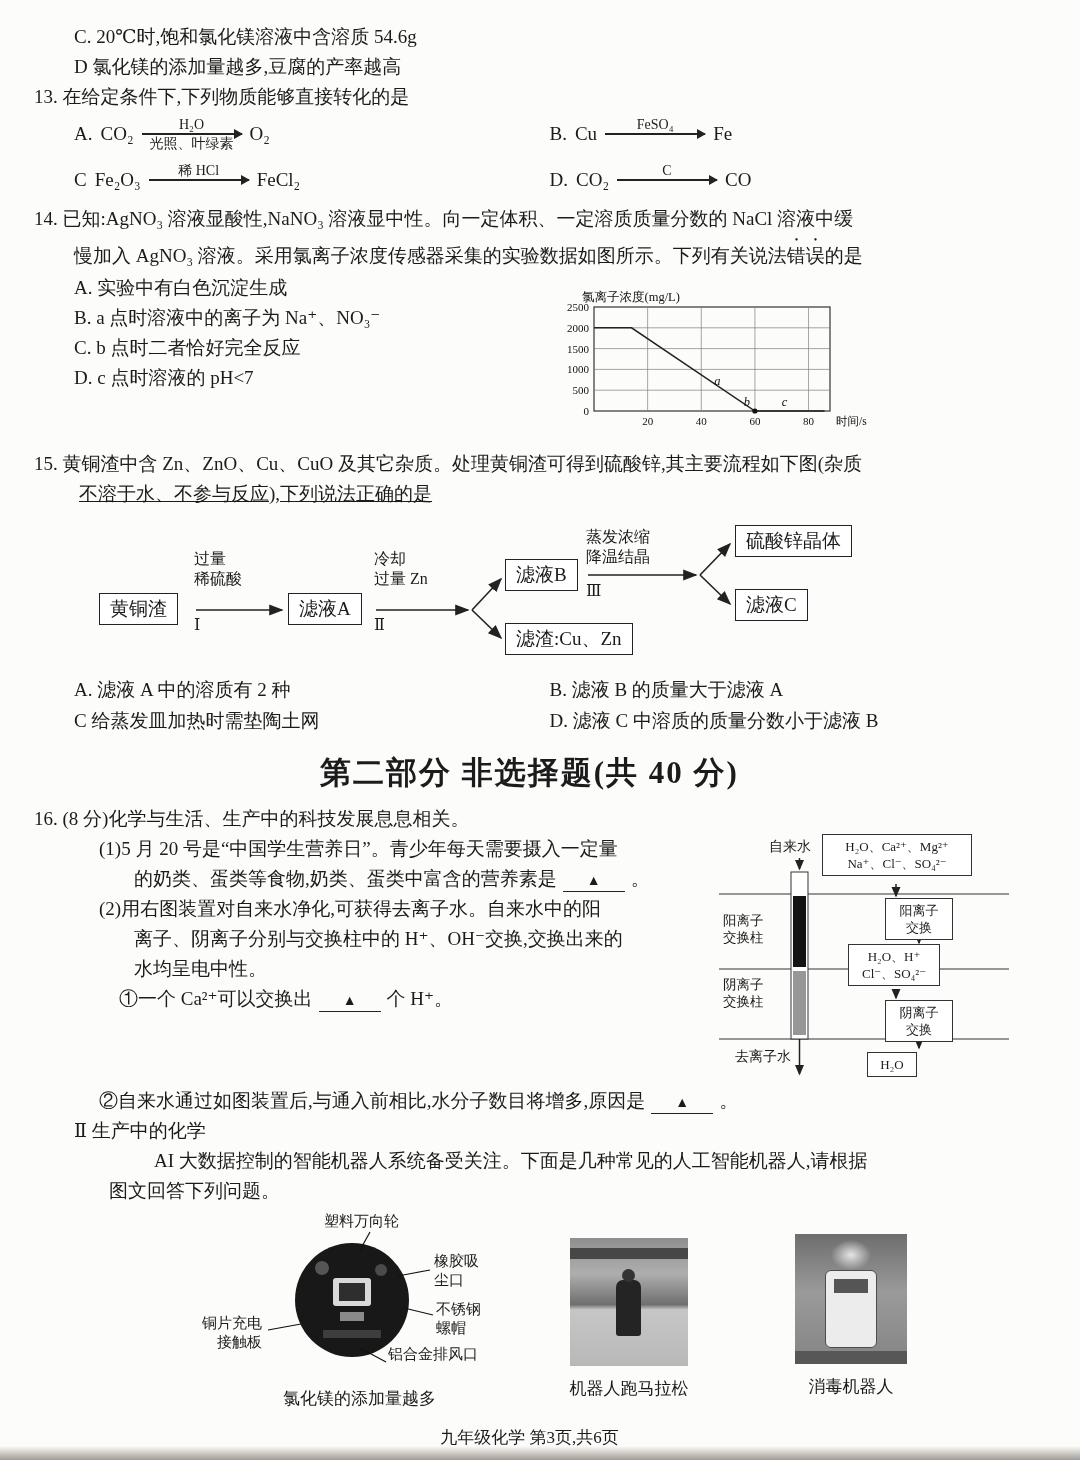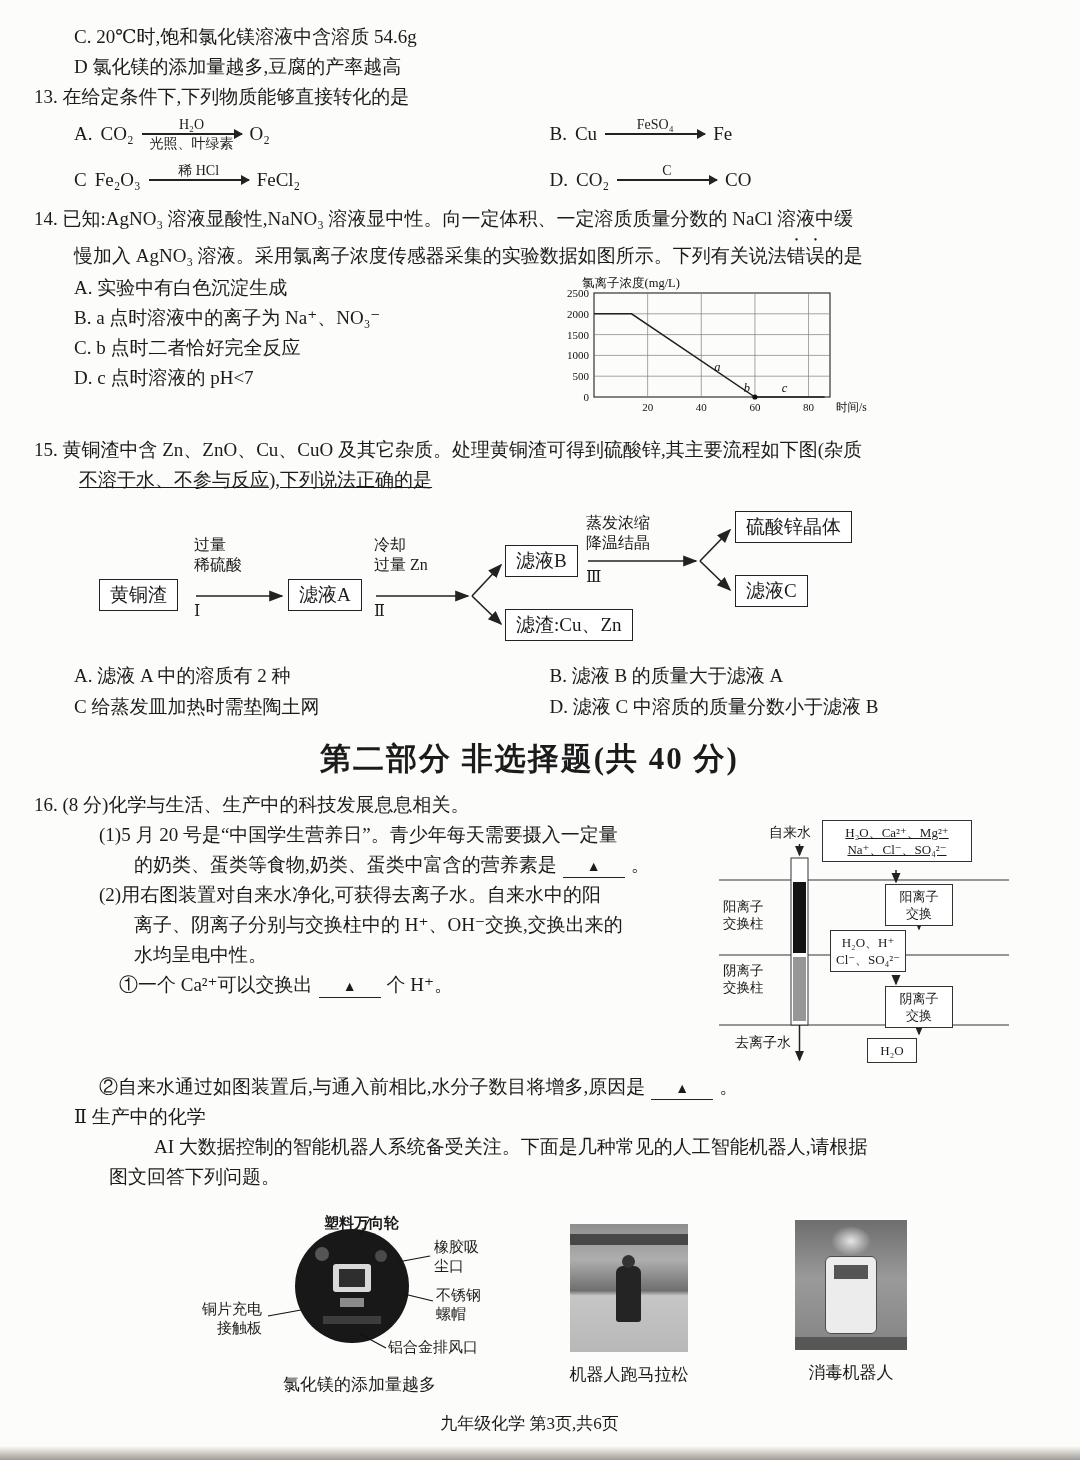--- a/index.html
+++ b/index.html
@@ -22,21 +22,21 @@
   .q13-grid{display:grid;grid-template-columns:1fr 1fr;padding-left:40px;row-gap:10px;margin:4px 0 6px 0;}
   .rxn{display:flex;align-items:center;gap:8px;font-size:19px;}
   .rxn-arrow{display:inline-flex;flex-direction:column;align-items:center;min-width:100px;}
   .rxn-above,.rxn-below{font-size:14px;line-height:17px;min-height:17px;white-space:nowrap;}
   .rxn-line{position:relative;display:block;height:2px;background:#222;width:100%;}
   .rxn-line::after{content:"";position:absolute;right:-1px;top:-4px;
         border-left:9px solid #222;border-top:5px solid transparent;border-bottom:5px solid transparent;}
   
   .q14-body{display:flex;align-items:flex-start;margin:2px 0 4px 0;}
   .q14-options{width:470px;}
-  .q14-chart{margin-left:40px;margin-top:2px;}
+  .q14-chart{margin-left:40px;margin-top:16px;}
   
   .flow{position:relative;width:950px;height:158px;margin:4px 0 4px 10px;font-size:19px;}
   .flow svg{position:absolute;left:0;top:0;}
   .fbox{position:absolute;border:1.6px solid #222;background:#fff;padding:2px 10px;
         white-space:nowrap;line-height:26px;}
   .flabel{position:absolute;font-size:16px;line-height:20px;}
   .q15-grid{display:grid;grid-template-columns:1fr 1fr;padding-left:40px;row-gap:1px;margin-top:4px;}
   
   .sec-title{text-align:center;font-size:31px;font-weight:bold;letter-spacing:2px;margin:16px 0 10px 0;}
   
@@ -242,37 +242,37 @@
         <rect x="74" y="62" width="13" height="71" fill="#141414"></rect>
         <rect x="74" y="137" width="13" height="64" fill="#979797"></rect>
         <line x1="80.5" y1="24" x2="80.5" y2="35" stroke="#222" stroke-width="1.5" marker-end="url(#arr2)"></line>
         <line x1="80.5" y1="205" x2="80.5" y2="240" stroke="#222" stroke-width="1.5" marker-end="url(#arr2)"></line>
         <line x1="177" y1="50" x2="177" y2="62" stroke="#222" stroke-width="1.5" marker-end="url(#arr2)"></line>
         <line x1="200" y1="102" x2="200" y2="109" stroke="#222" stroke-width="1.5" marker-end="url(#arr2)"></line>
         <line x1="177" y1="158" x2="177" y2="164" stroke="#222" stroke-width="1.5" marker-end="url(#arr2)"></line>
         <line x1="200" y1="204" x2="200" y2="214" stroke="#222" stroke-width="1.5" marker-end="url(#arr2)"></line>
       </svg>
       <div class="ion-free" style="left:50px;top:4px;">自来水</div>
-      <div class="ibox" style="left:103px;top:0;width:150px;text-decoration:underline;">
+      <div class="ibox" style="left:103px;top:0;width:150px;">
         <div>H₂O、Ca²⁺、Mg²⁺</div>
         <div>Na⁺、Cl⁻、SO₄²⁻</div>
       </div>
       <div class="ion-side" style="left:4px;top:78px;">
         <div>阳离子</div>
         <div>交换柱</div>
       </div>
       <div class="ion-side" style="left:4px;top:142px;">
         <div>阴离子</div>
         <div>交换柱</div>
       </div>
       <div class="ibox" style="left:166px;top:64px;width:68px;">
         <div>阳离子</div>
         <div>交换</div>
       </div>
-      <div class="ibox" style="left:111px;top:110px;width:76px;">
+      <div class="ibox" style="left:129px;top:110px;width:92px;">
         <div>H₂O、H⁺</div>
         <div>Cl⁻、SO₄²⁻</div>
       </div>
       <div class="ibox" style="left:166px;top:166px;width:68px;">
         <div>阴离子</div>
         <div>交换</div>
       </div>
       <div class="ion-free" style="left:16px;top:214px;">去离子水</div>
       <div class="ibox" style="left:148px;top:218px;width:50px;">H₂O</div>
     </div>
@@ -294,30 +294,30 @@
           <rect x="138" y="100" width="24" height="9" fill="#8a8a8a"></rect>
           <circle cx="120" cy="56" r="7" fill="#555"></circle>
           <circle cx="179" cy="58" r="6" fill="#4a4a4a"></circle>
           <rect x="121" y="118" width="58" height="8" fill="#3d3d3d"></rect>
           <line x1="168" y1="20" x2="158" y2="38" stroke="#111" stroke-width="1.2"></line>
           <line x1="228" y1="58" x2="196" y2="64" stroke="#111" stroke-width="1.2"></line>
           <line x1="231" y1="103" x2="202" y2="96" stroke="#111" stroke-width="1.2"></line>
           <line x1="184" y1="150" x2="158" y2="136" stroke="#111" stroke-width="1.2"></line>
           <line x1="66" y1="118" x2="99" y2="112" stroke="#111" stroke-width="1.2"></line>
         </svg>
-        <div class="callout" style="left:122px;top:16px;font-weight:bold;">塑料万向轮</div>
+        <div class="callout" style="left:122px;top:0;">塑料万向轮</div>
         <div class="callout" style="left:232px;top:40px;">
           <div>橡胶吸</div>
           <div>尘口</div>
         </div>
         <div class="callout" style="left:234px;top:88px;">
           <div>不锈钢</div>
           <div>螺帽</div>
         </div>
-        <div class="callout" style="left:186px;top:140px;">铝合金排风口</div>
+        <div class="callout" style="left:186px;top:133px;">铝合金排风口</div>
         <div class="callout" style="left:0;top:102px;text-align:right;">
           <div>铜片充电</div>
           <div>接触板</div>
         </div>
       </div>
       <div class="fig-caption">氯化镁的添加量越多</div>
     </div>
 
     <div class="fig" style="left:520px;top:26px;width:150px;">
       <span class="photo2">

